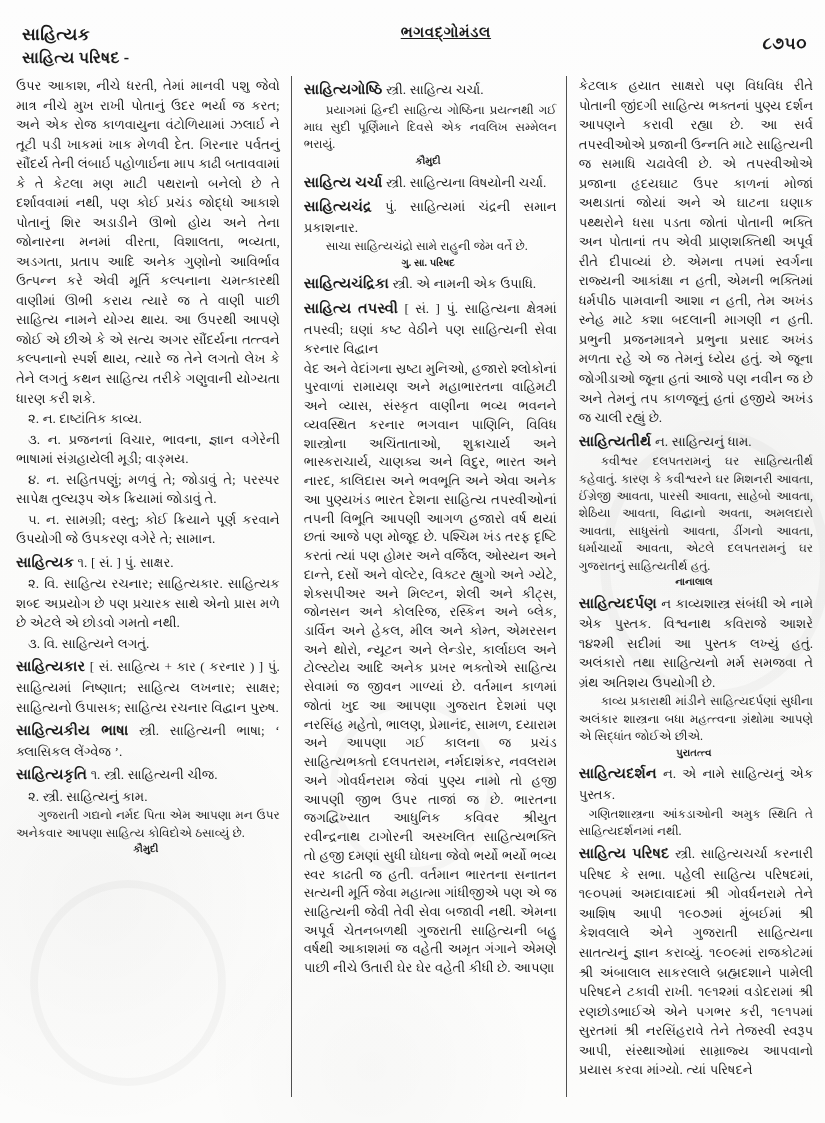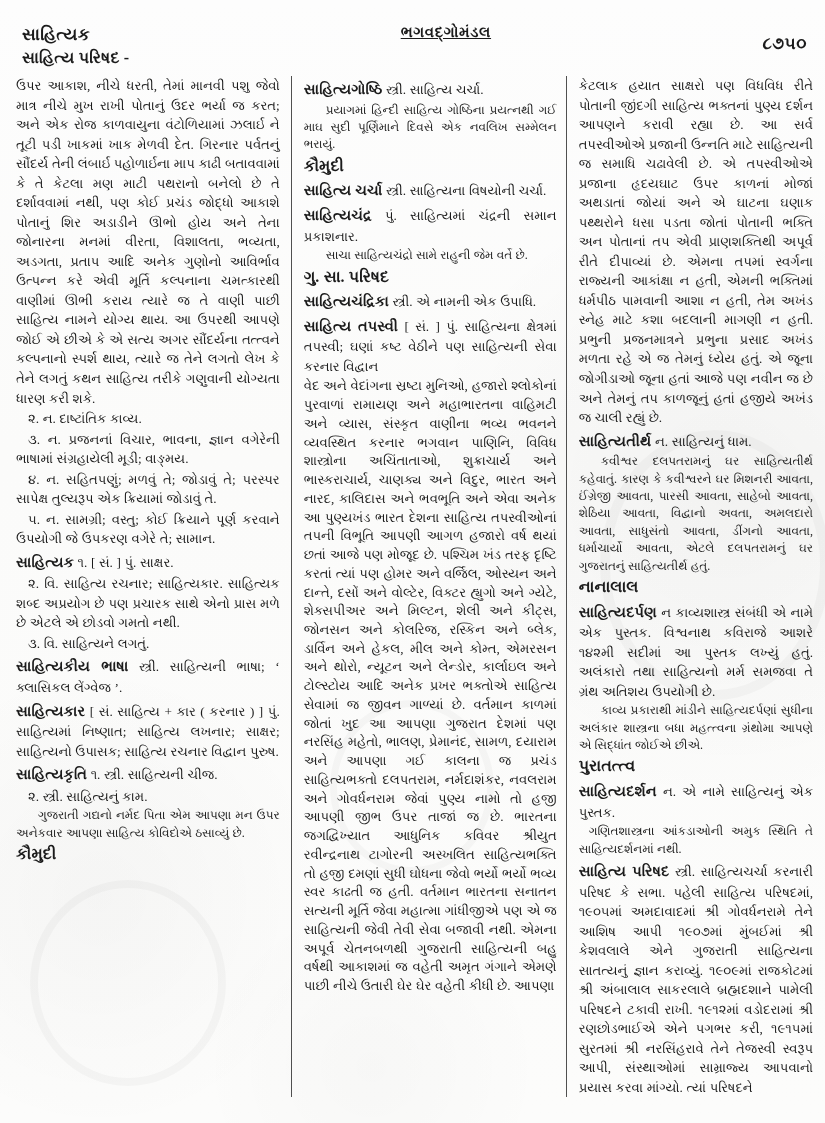--- a/index.html
+++ b/index.html
@@ -106,22 +106,22 @@
   .entry      { margin-top: 3px; }
   .sense      { text-indent: 12px; }
   .quote {
     font-size: 12px;
     line-height: 1.45;
     text-indent: 22px;
     margin-bottom: 1px;
   }
   .quote.noind { text-indent: 10px; }
   .cite {
-    font-size: 16px;
-    text-align: left;
+    font-size: 10px;
+    text-align: center;
     margin: -1px 0 3px 0;
     padding-right: 4px;
     font-weight: bold;
   }
   .hw {
     font-weight: bold;
     font-size: 14.6px;
     letter-spacing: .1px;
   }
   .tight { line-height: 1.42; }
@@ -156,30 +156,30 @@
     <p class="sense">૫. ન. સામગ્રી; વસ્તુ; કોઈ ક્રિયાને પૂર્ણ કરવાને ઉપયોગી જે ઉપકરણ વગેરે તે; સામાન.</p>
 
     <p class="entry">
       <span class="hw">સાહિત્યક</span>
       <span>૧. [ સં. ] પું. સાક્ષર.</span>
     </p>
     <p class="sense">૨. વિ. સાહિત્ય રચનાર; સાહિત્યકાર. સાહિત્યક શબ્દ અપ્રયોગ છે પણ પ્રચારક સાથે એનો પ્રાસ મળે છે એટલે એ છોડવો ગમતો નથી.</p>
     <p class="sense">૩. વિ. સાહિત્યને લગતું.</p>
 
     <p class="entry">
+      <span class="hw">સાહિત્યકાર</span>
+      <span>[ સં. સાહિત્ય + કાર ( કરનાર ) ] પું. સાહિત્યમાં નિષ્ણાત; સાહિત્ય લખનાર; સાક્ષર; સાહિત્યનો ઉપાસક; સાહિત્ય રચનાર વિદ્વાન પુરુષ.</span>
+    </p>
+
+    <p class="entry">
       <span class="hw">સાહિત્યકીય ભાષા</span>
       <span>સ્ત્રી. સાહિત્યની ભાષા; ‘ ક્લાસિકલ લેંગ્વેજ ’.</span>
     </p>
 
     <p class="entry">
-      <span class="hw">સાહિત્યકાર</span>
-      <span>[ સં. સાહિત્ય + કાર ( કરનાર ) ] પું. સાહિત્યમાં નિષ્ણાત; સાહિત્ય લખનાર; સાક્ષર; સાહિત્યનો ઉપાસક; સાહિત્ય રચનાર વિદ્વાન પુરુષ.</span>
-    </p>
-
-    <p class="entry">
       <span class="hw">સાહિત્યકૃતિ</span>
       <span>૧. સ્ત્રી. સાહિત્યની ચીજ.</span>
     </p>
     <p class="sense">૨. સ્ત્રી. સાહિત્યનું કામ.</p>
 
     <p class="quote">ગુજરાતી ગદ્યનો નર્મદ પિતા એમ આપણા મન ઉપર અનેકવાર આપણા સાહિત્ય કોવિદોએ ઠસાવ્યું છે.</p>
     <p class="cite">કૌમુદી</p>
 
   </div>
 

